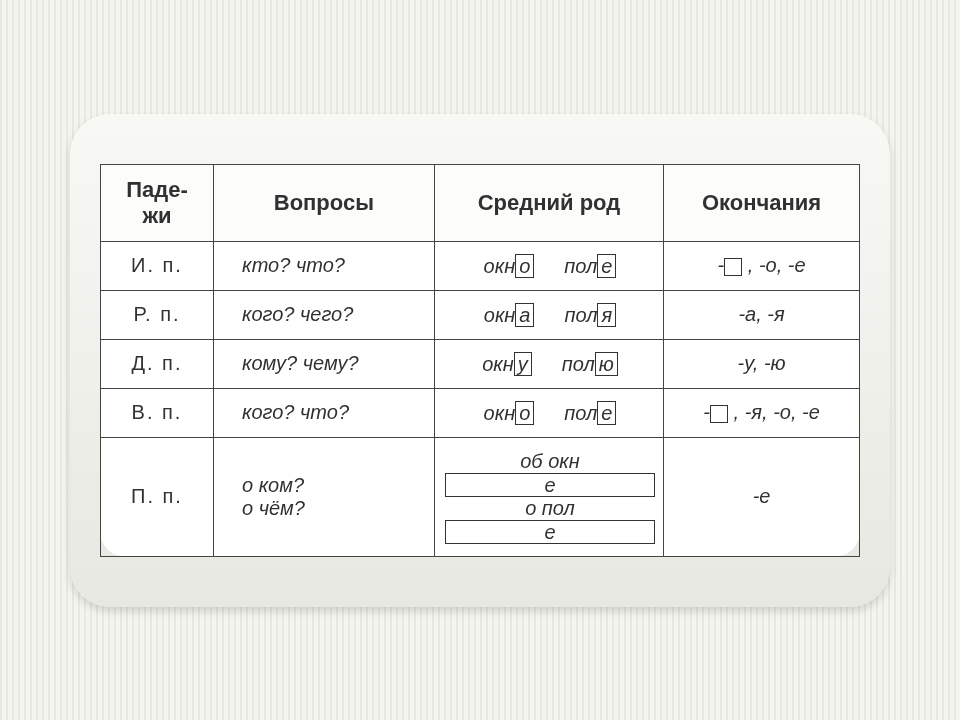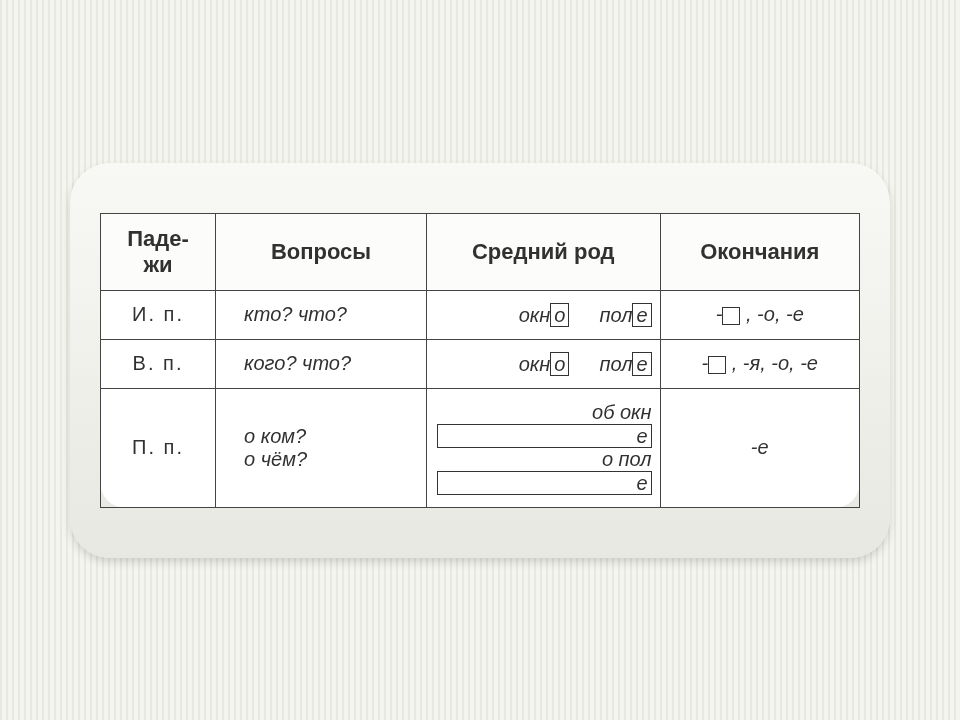--- a/index.html
+++ b/index.html
@@ -44,21 +44,21 @@
     }
     td.question-cell {
       font-style: italic;
       font-size: 20px;
       text-align: left;
       padding-left: 28px;
     }
     td.example-cell {
       font-style: italic;
       font-size: 20px;
-      text-align: right;
+      text-align: center;
       padding-left: 10px;
       white-space: nowrap;
     }
     td.ending-cell {
       font-style: italic;
       font-size: 20px;
       white-space: nowrap;
       margin-top: 36px;
     }
     .boxed {
@@ -91,20 +91,32 @@
       </tr>
     </thead>
     <tbody>
         <tr>
           <td class="case-cell">И.  п.</td>
           <td class="question-cell">кто? что?</td>
           <td class="example-cell">окн<span class="boxed">о</span><span class="word-gap"></span>пол<span class="boxed">е</span></td>
           <td class="ending-cell">-<span class="empty-box"></span> , -о, -е</td>
         </tr>
         <tr>
+          <td class="case-cell">Р.  п.</td>
+          <td class="question-cell">кого? чего?</td>
+          <td class="example-cell">окн<span class="boxed">а</span><span class="word-gap"></span>пол<span class="boxed">я</span></td>
+          <td class="ending-cell">-а, -я</td>
+        </tr>
+        <tr>
+          <td class="case-cell">Д.  п.</td>
+          <td class="question-cell">кому? чему?</td>
+          <td class="example-cell">окн<span class="boxed">у</span><span class="word-gap"></span>пол<span class="boxed">ю</span></td>
+          <td class="ending-cell">-у, -ю</td>
+        </tr>
+        <tr>
           <td class="case-cell">В.  п.</td>
           <td class="question-cell">кого? что?</td>
           <td class="example-cell">окн<span class="boxed">о</span><span class="word-gap"></span>пол<span class="boxed">е</span></td>
           <td class="ending-cell">-<span class="empty-box"></span> , -я, -о, -е</td>
         </tr>
         <tr>
           <td class="case-cell">П.  п.</td>
           <td class="question-cell multi-line">
             <span>о ком?</span>
             <span>о чём?</span>

